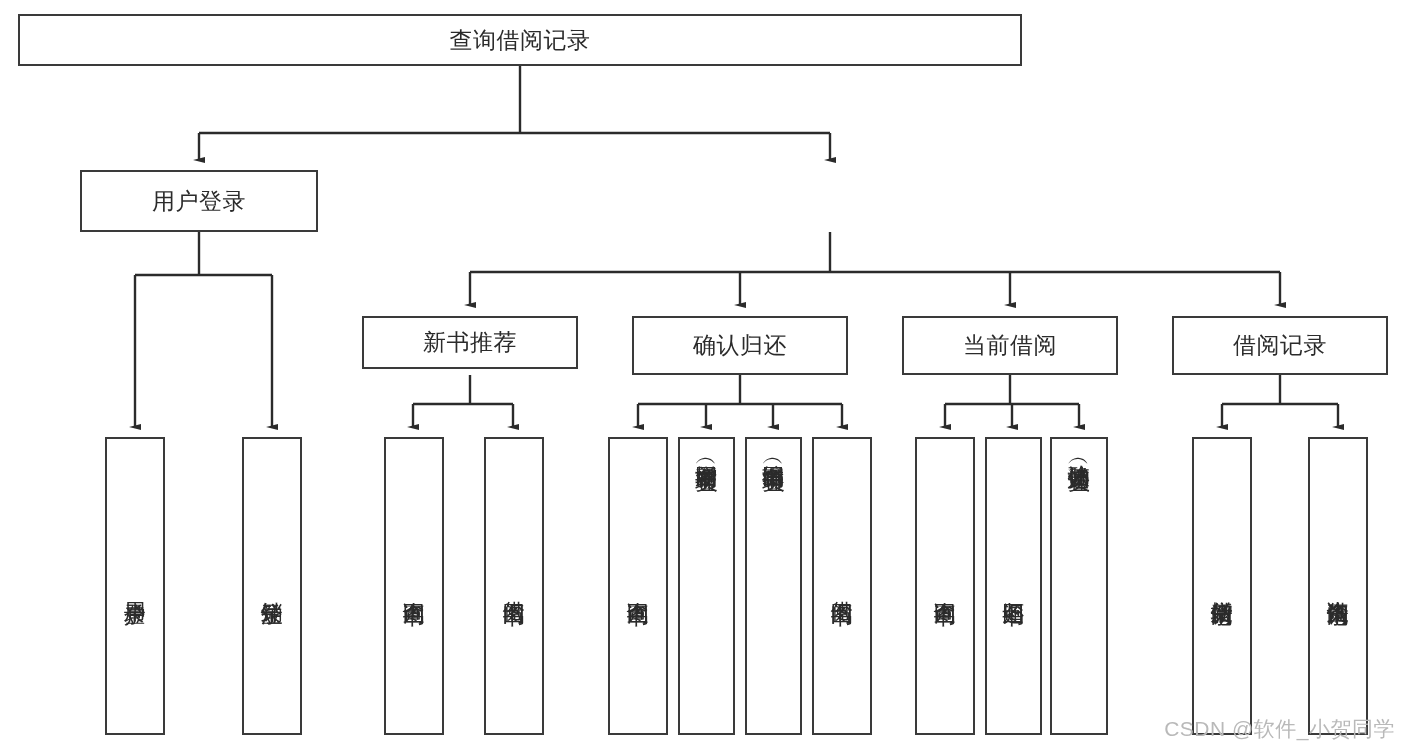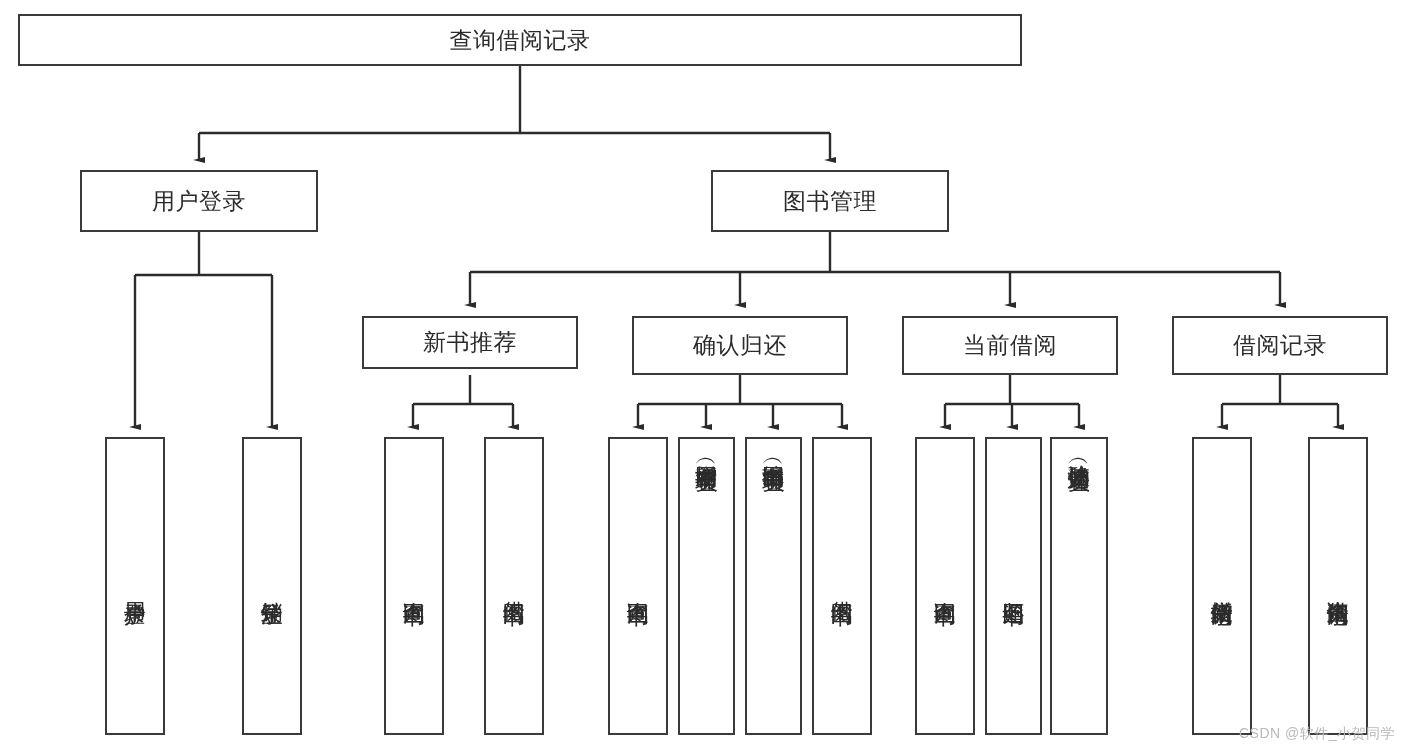--- a/index.html
+++ b/index.html
@@ -63,21 +63,21 @@
     white-space: nowrap;
   }
   .node.vertical.centered {
     align-items: center;
     padding-top: 0;
   }
   #watermark {
     position: absolute;
     right: 10px;
     bottom: 4px;
-    font-size: 14px;
+    font-size: 21px;
     color: #b9b9b9;
     white-space: nowrap;
     letter-spacing: 0.5px;
   }
 </style>
 </head>
 <body>
 
 <div id="diagram-root">
 
@@ -131,23 +131,20 @@
     </g>
   </svg>
 
   <div class="node root horizontal" style="left:18px; top:14px; width:1004px; height:52px;">
     <span class="label">查询借阅记录</span>
   </div>
 
   <div class="node horizontal" style="left:80px; top:170px; width:238px; height:62px;">
     <span class="label">用户登录</span>
   </div>
-  <div class="node horizontal" style="left:711px; top:170px; width:238px; height:62px;">
-    <span class="label">图书管理</span>
-  </div>
 
   <div class="node horizontal" style="left:362px; top:316px; width:216px; height:53px;">
     <span class="label">新书推荐</span>
   </div>
   <div class="node horizontal" style="left:632px; top:316px; width:216px; height:59px;">
     <span class="label">确认归还</span>
   </div>
   <div class="node horizontal" style="left:902px; top:316px; width:216px; height:59px;">
     <span class="label">当前借阅</span>
   </div>

